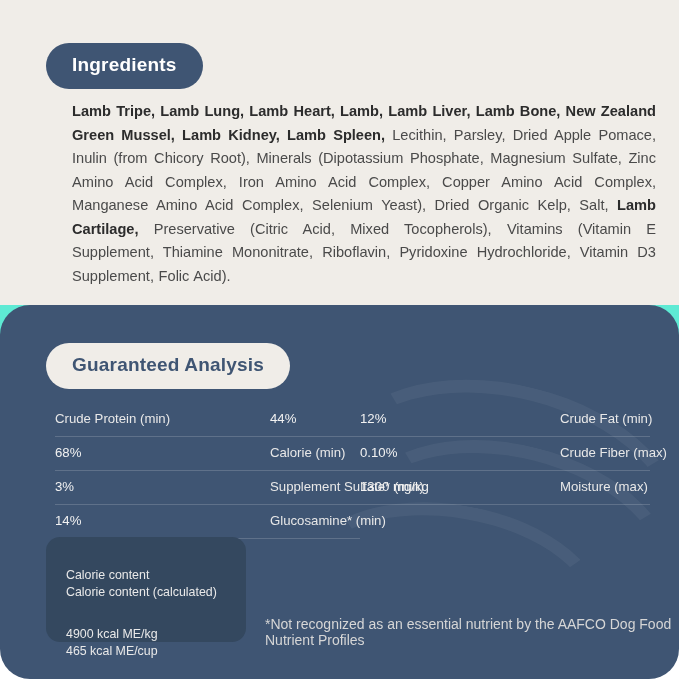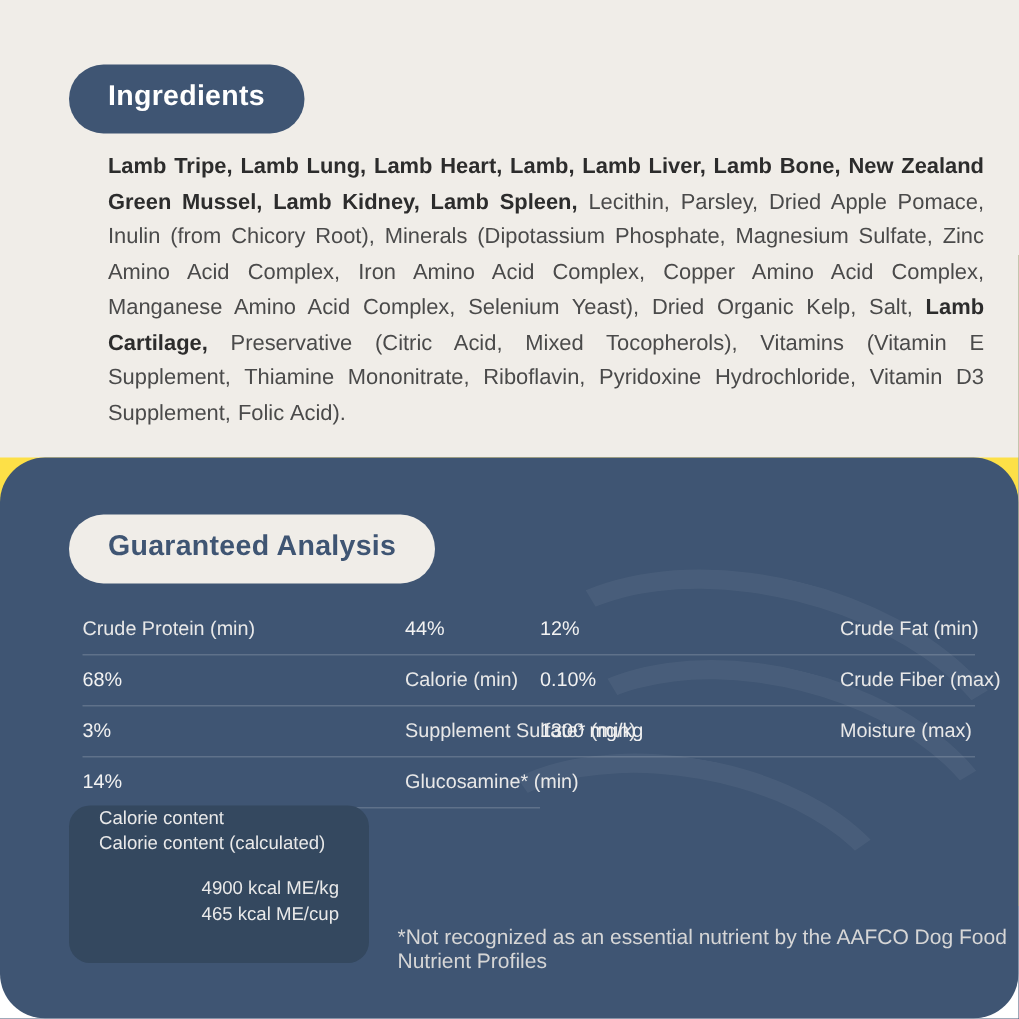--- a/index.html
+++ b/index.html
@@ -10,21 +10,21 @@
     width: 679px;
     height: 679px;
     font-family: "Liberation Sans", sans-serif;
     background: #ffffff;
     overflow: hidden;
   }
   .page {
     position: relative;
     width: 679px;
     height: 604px;
-    background: #fde047;
+    background: #5eead4;
   }
 
   
   .ingredients-section {
     position: absolute;
     left: 0;
     top: 0;
     width: 679px;
     height: 305px;
     background: #f0ede8;
@@ -123,29 +123,28 @@
   }
 
   .calorie-box {
     position: absolute;
     left: 46px;
     top: 232px;
     width: 200px;
     height: 105px;
     background: #34485f;
     border-radius: 14px;
-    padding: 0 20px;
+    padding: 30px 20px;
     box-sizing: border-box;
     color: #e9e9e9;
     font-size: 12.4px;
     line-height: 17px;
   }
   .calorie-group-2 {
-    margin-top: 13px;
-    text-align: right;
+    margin-top: 25px;
   }
   .footnote {
     position: absolute;
     left: 265px;
     top: 311px;
     font-size: 14px;
     color: #d6d6d6;
   }
 </style>
 </head>

